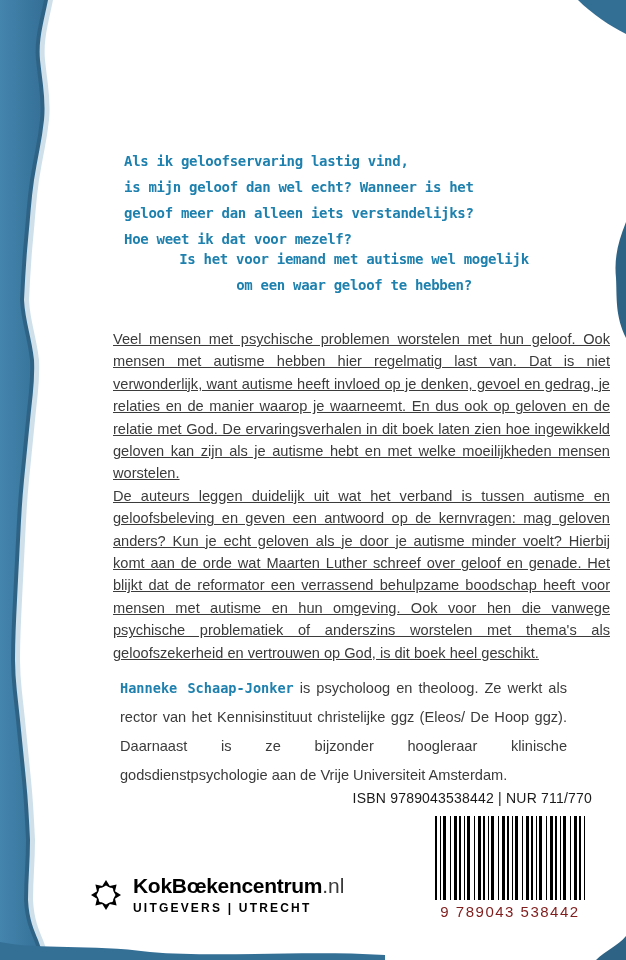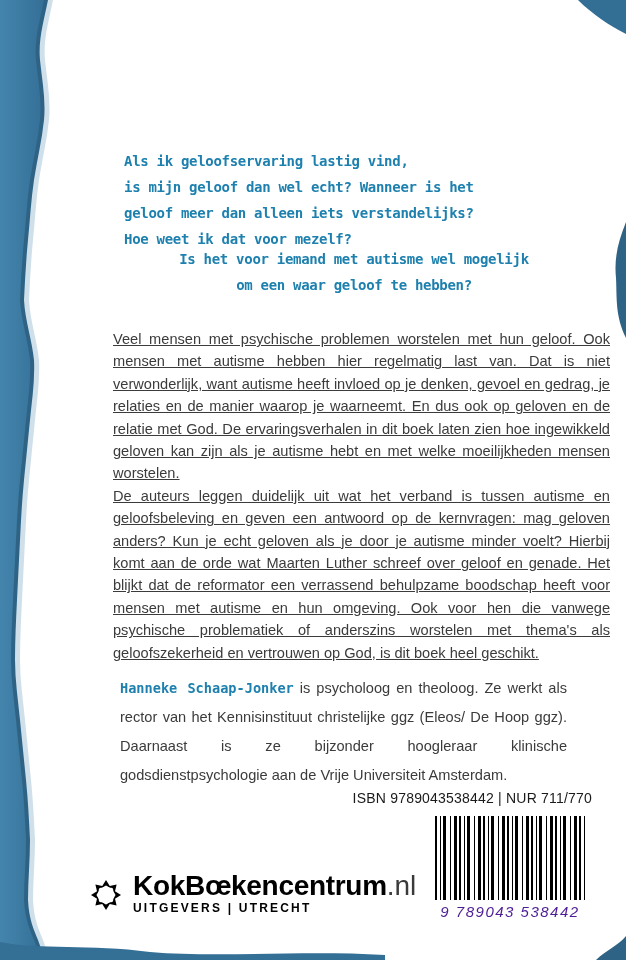--- a/index.html
+++ b/index.html
@@ -53,29 +53,29 @@
     background:
       repeating-linear-gradient(90deg,
         #000 0 2px, #fff 2px 5px,
         #000 5px 6px, #fff 6px 8px,
         #000 8px 11px, #fff 11px 15px,
         #000 15px 16px, #fff 16px 19px,
         #000 19px 22px, #fff 22px 24px);
   }
   .barcode-number {
     margin-top:3px; text-align:center;
-    font-size:15px; letter-spacing:1.5px; color:#4c1d95;font-style:italic;
+    font-size:15px; letter-spacing:1.5px; color:#7f1d1d;
   }
 
   .publisher {
     position:absolute; left:88px; top:874px;
     display:flex; align-items:center; gap:9px;
   }
   .pub-text { display:flex; flex-direction:column; }
-  .pub-name-row { font-size:28px; color:#000; line-height:24px; }
+  .pub-name-row { font-size:21px; color:#000; line-height:24px; }
   .pub-name { font-weight:bold; letter-spacing:-0.3px; }
   .pub-suffix { font-weight:normal; color:#3a3a3a; }
   .pub-tagline {
     margin-top:3px; font-size:12px; letter-spacing:2.2px;
     color:#000; font-weight:bold;
   }
 </style>
 </head>
 <body>
 

